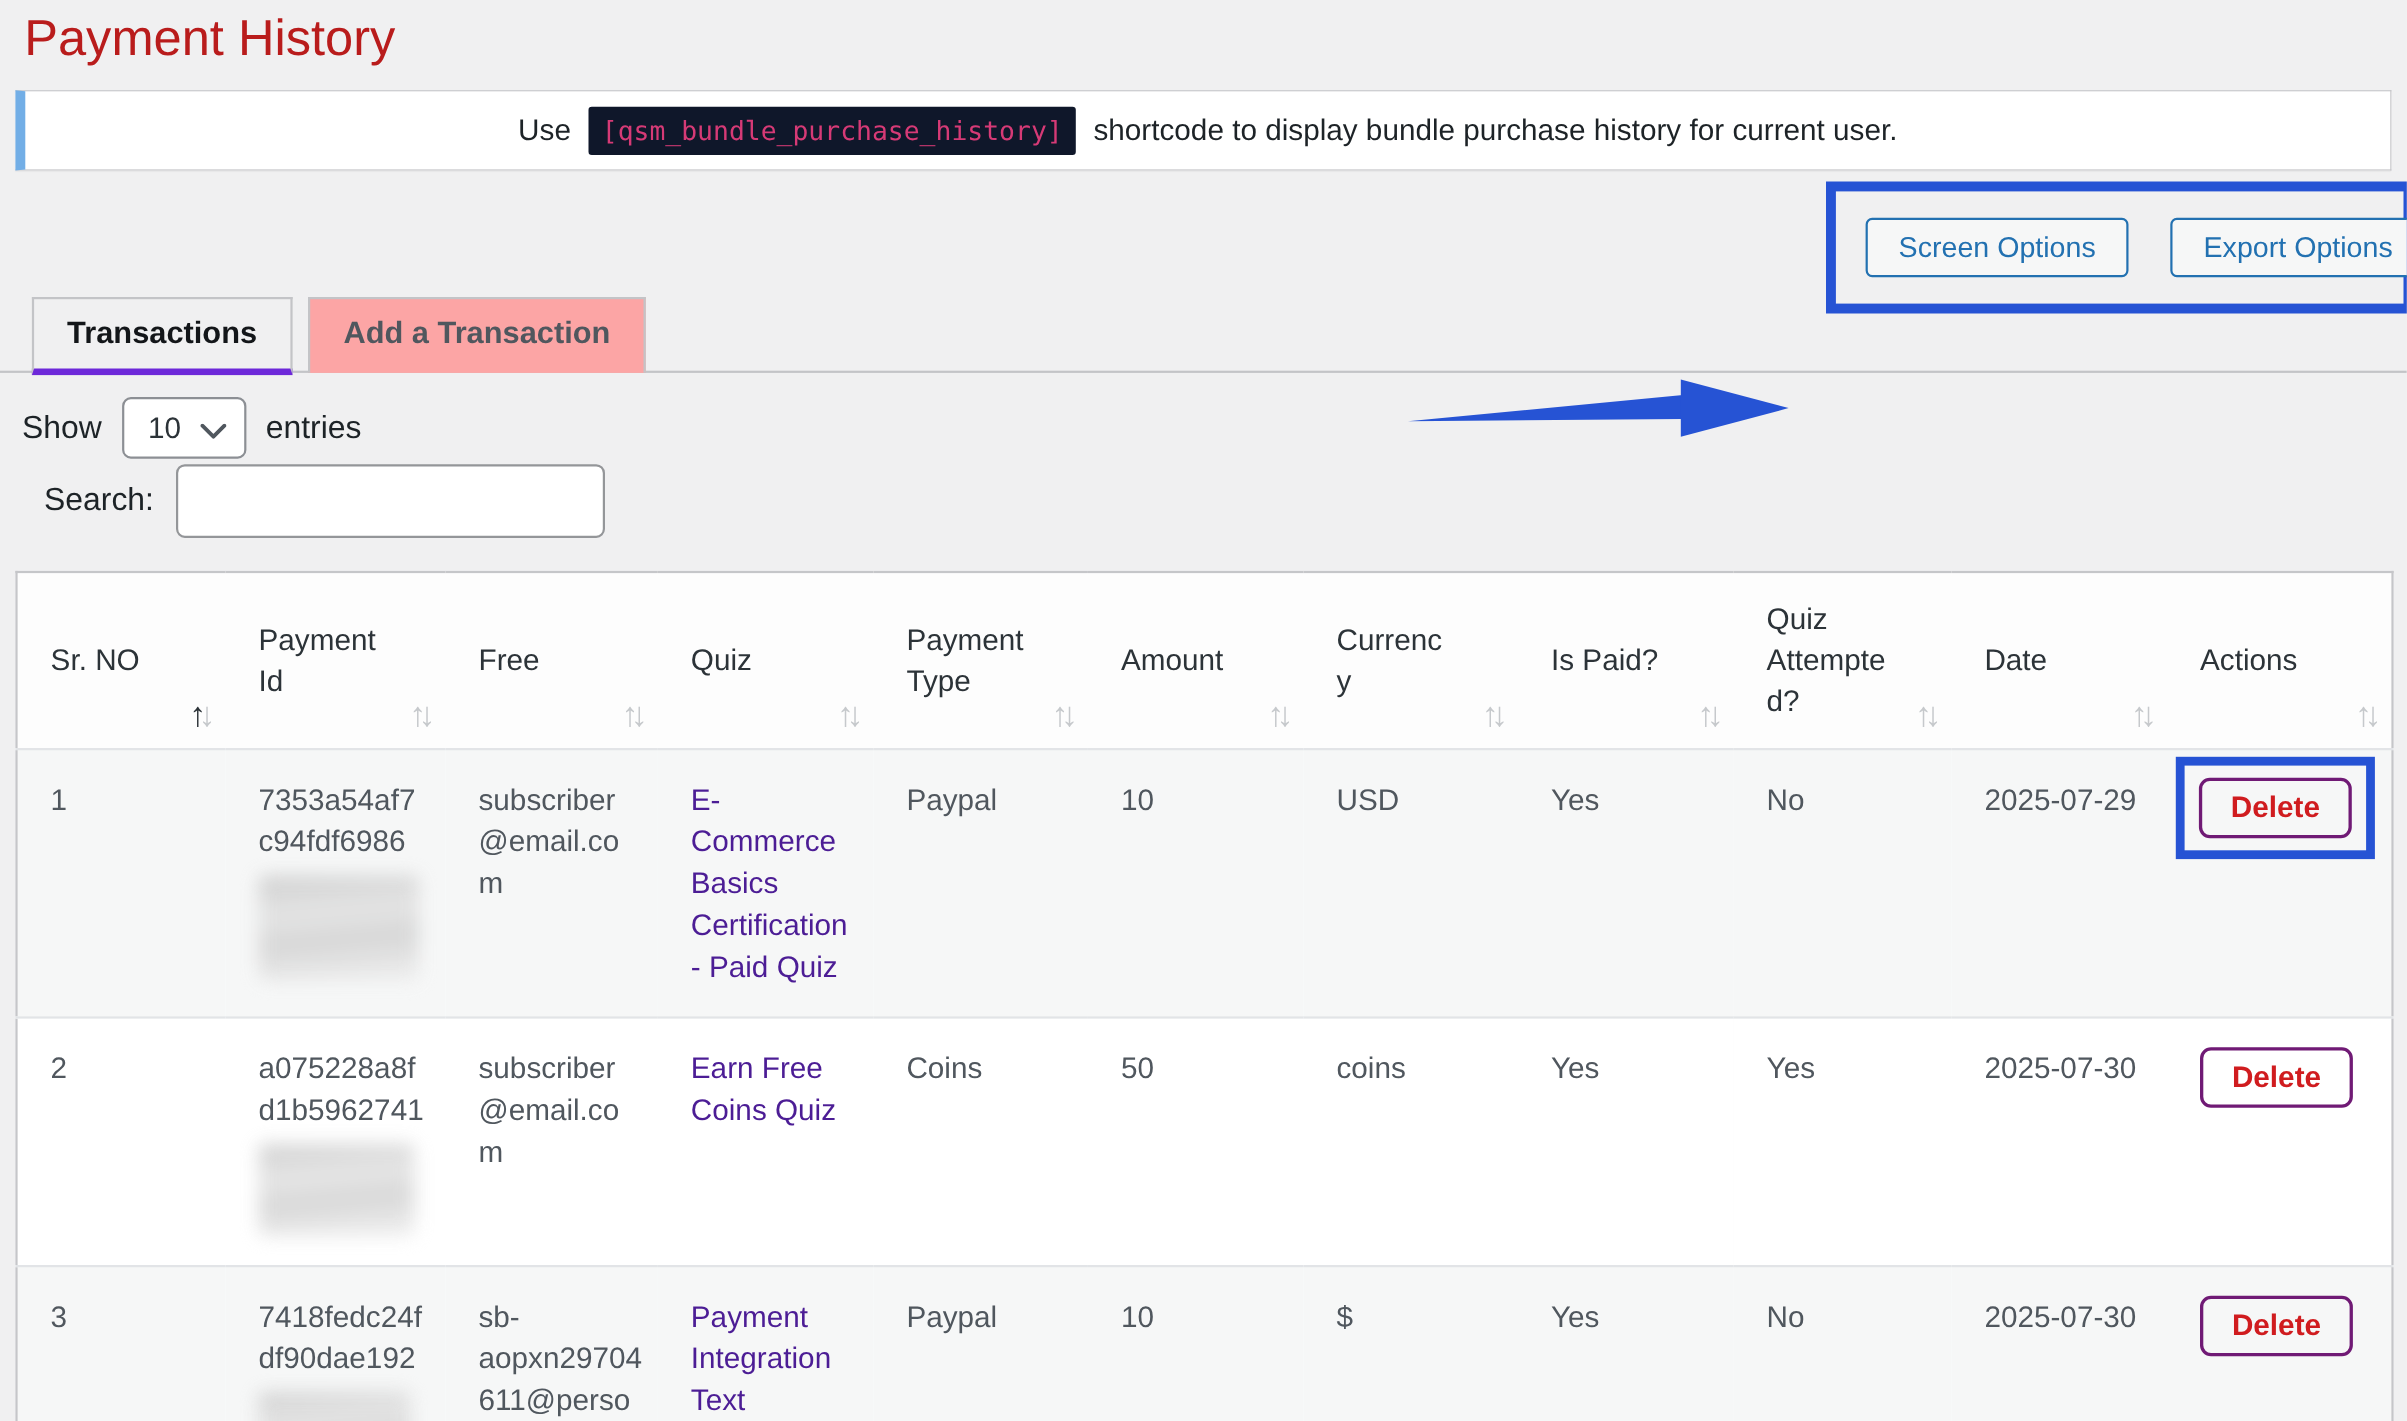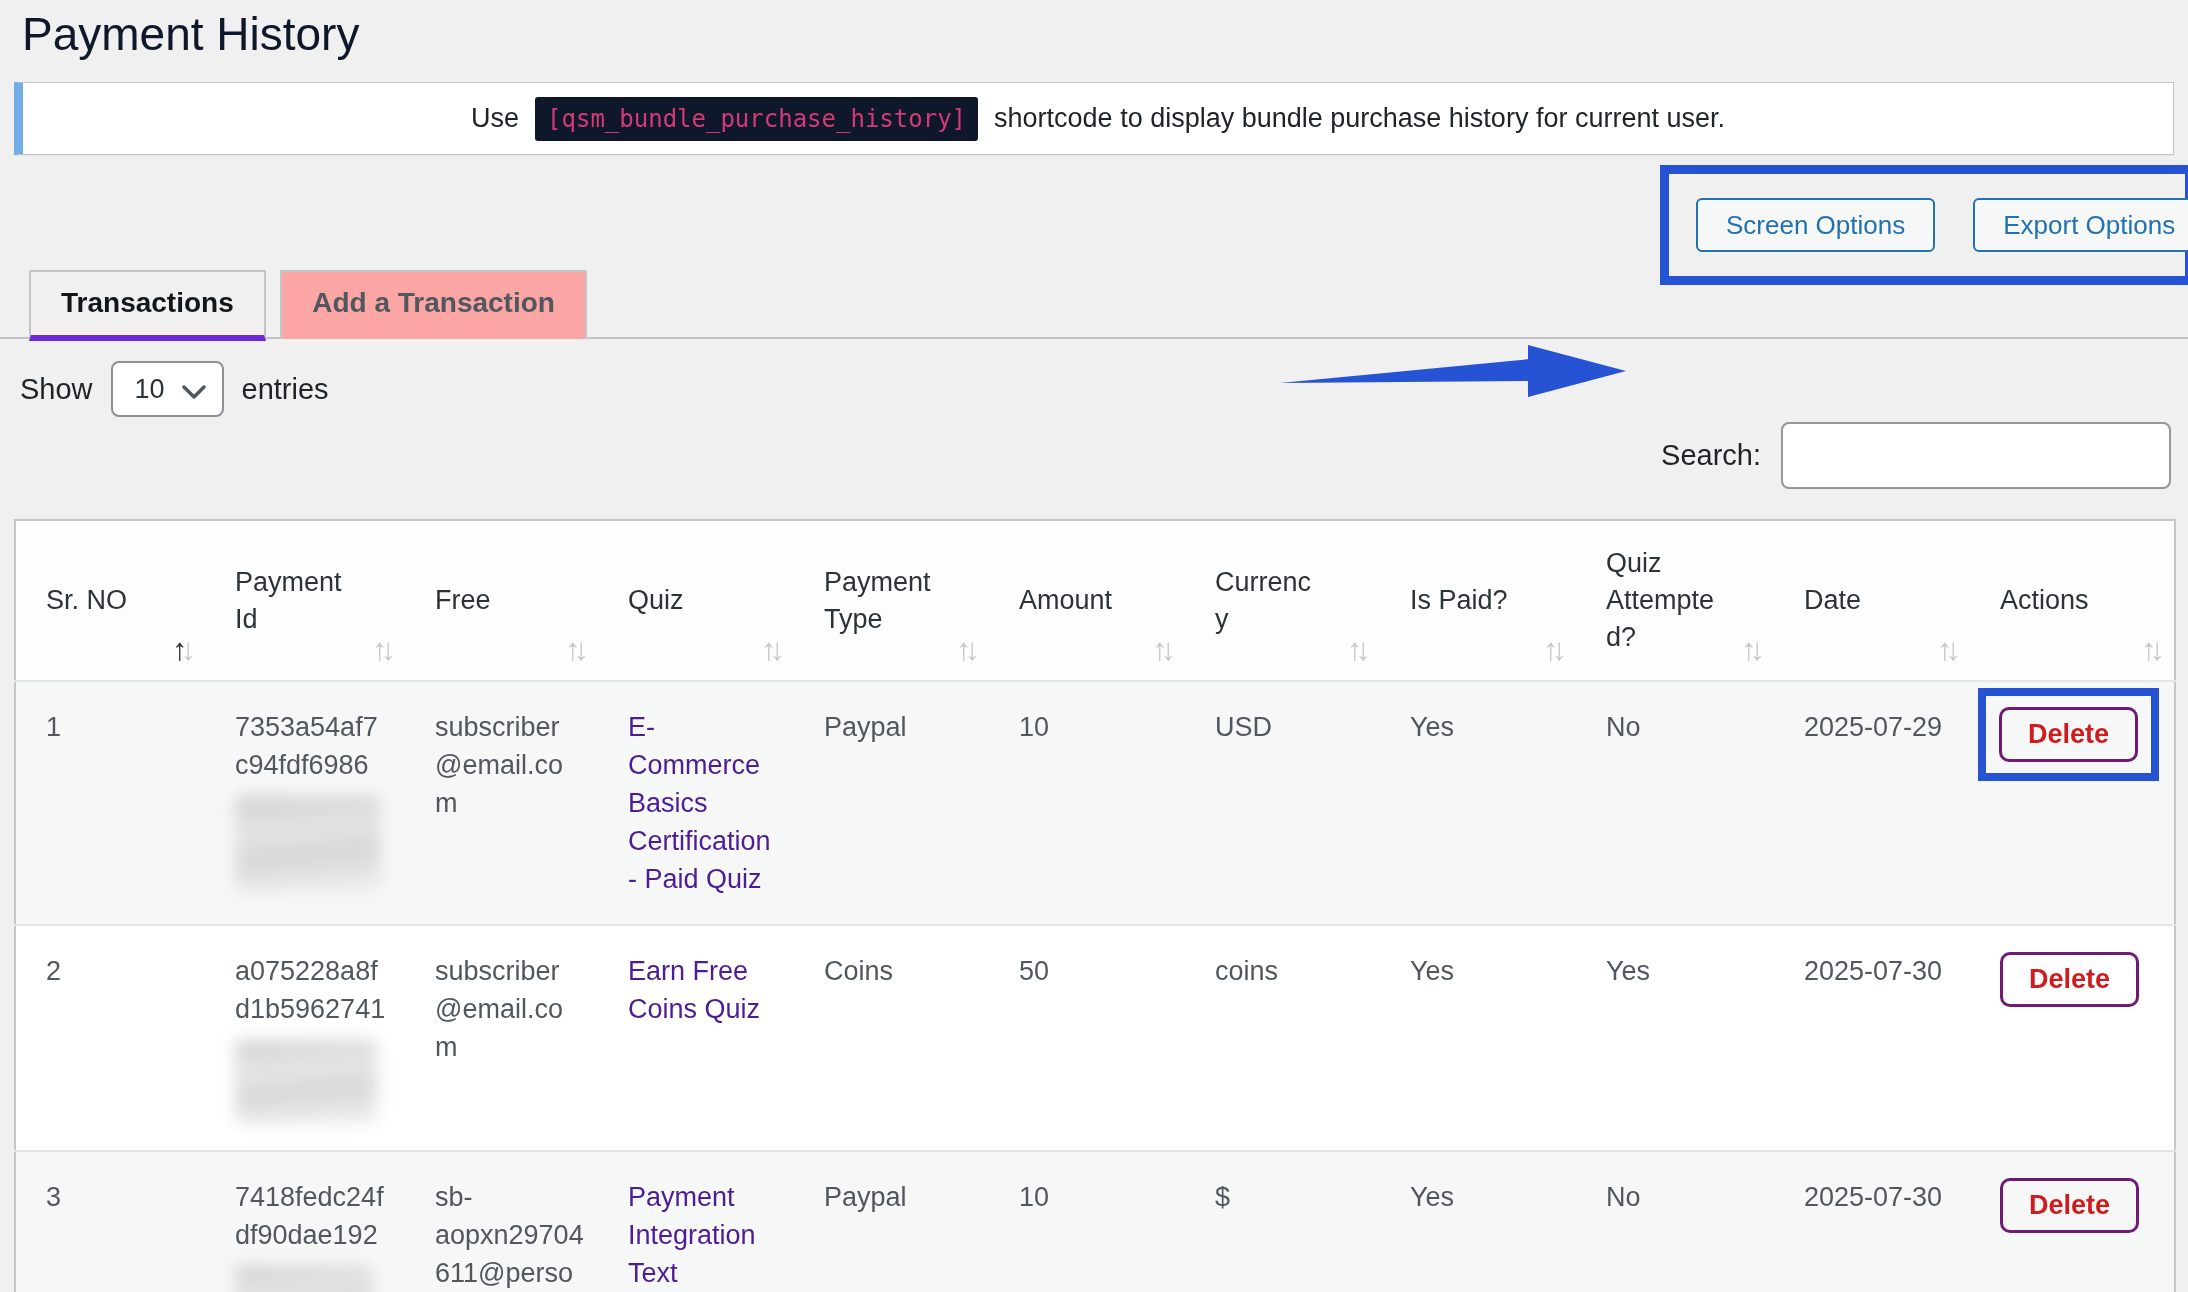--- a/index.html
+++ b/index.html
@@ -8,21 +8,21 @@
     width: 2188px; height: 1292px;
     overflow: hidden;
     background: #f0f0f1;
     font-family: "Liberation Sans", "DejaVu Sans", sans-serif;
     color: #3c434a;
   }
   
   h1.page-title {
     margin: 8px 22px 22px 22px;
     font-size: 46px; line-height: 52px;
-    font-weight: 500; color: #0f172a;
+    font-weight: 500; color: #b91c1c;
   }
   
   .notice {
     margin: 0 14px;
     background: #ffffff;
     border: 1px solid #c3c4c7;
     border-left: 9px solid #72aee6;
     box-shadow: 0 1px 1px rgba(0,0,0,.04);
     padding: 20px 24px;
     display: flex; align-items: center; gap: 16px;
@@ -102,21 +102,21 @@
     border: 2px solid #8c8f94;
     border-radius: 8px;
     display: flex; align-items: center;
     padding-left: 22px;
     font-size: 27px; color: #2c3338;
     cursor: pointer;
   }
   .select-box svg { position: absolute; right: 16px; top: 22px; }
   
   .search-row {
-    display: flex; justify-content: flex-end; align-items: center;
+    display: flex; justify-content: flex-start; align-items: center;
     margin: 4px 17px 0 0; gap: 20px;
     height: 68px;
     padding-left: 40px;
   }
   .search-label { font-size: 29px; color: #1d2327; }
   .search-input {
     width: 390px; height: 67px;
     border: 2px solid #949699;
     border-radius: 8px;
     background: #fff;

